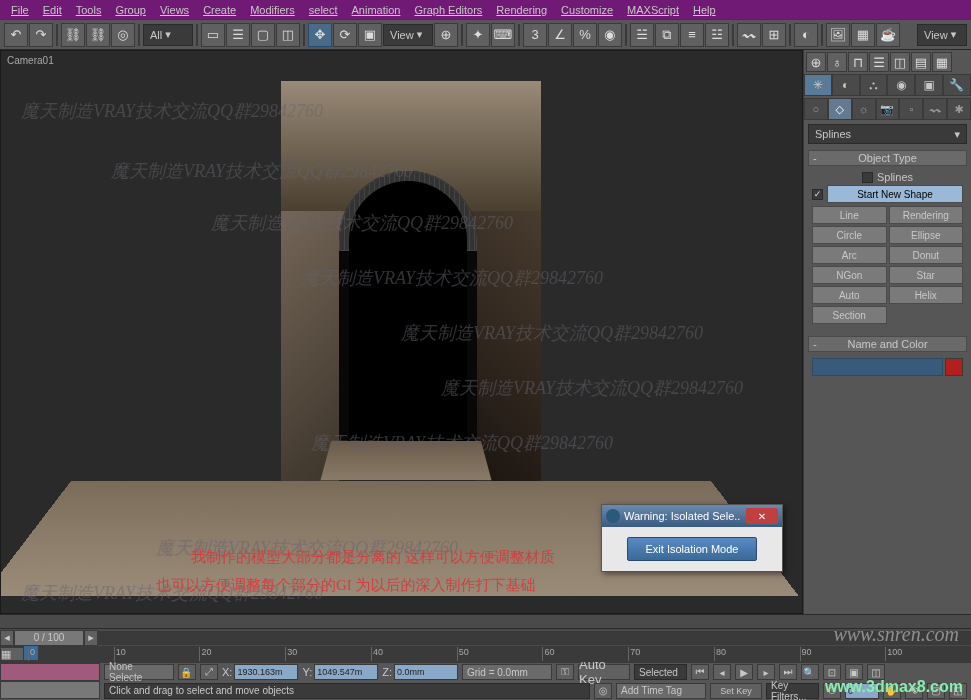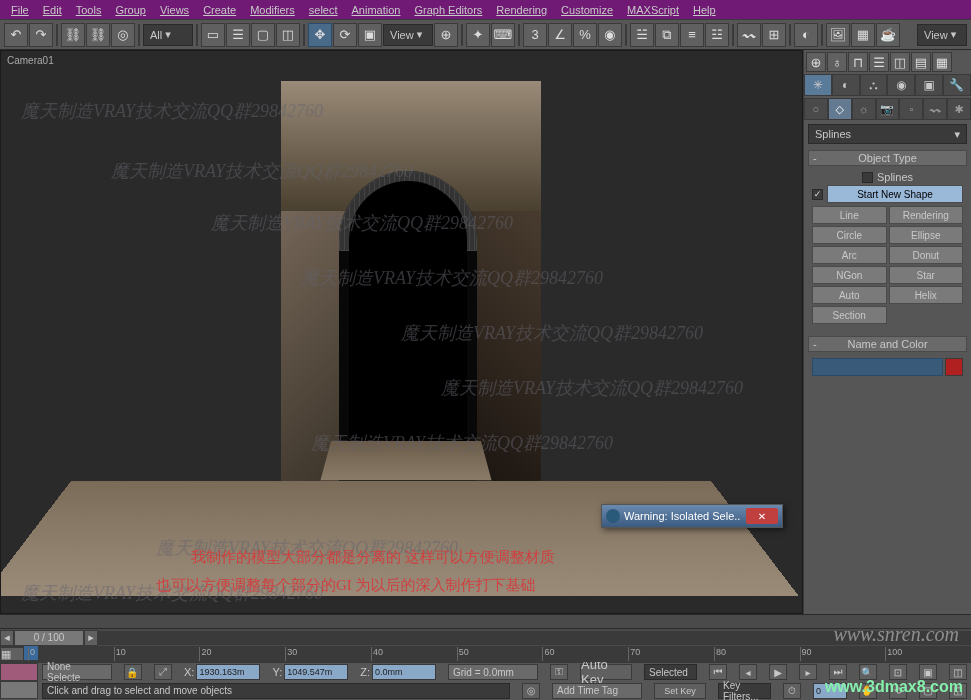--- a/index.html
+++ b/index.html
@@ -76,21 +76,21 @@
 .trackbar .tick { flex:1; border-left:1px solid #666; font-size:9px; color:#aaa; padding-left:1px; }
 .trackbar .marker { position:absolute; left:24px; top:0; width:14px; height:14px; background:#3a6a9a; }
 .scroll-h { height:14px; background:#4a4a4a; border-top:1px solid #2a2a2a; }
 
 
 .status { height:38px; background:#565656; display:flex; border-top:1px solid #3a3a3a; }
 .status-left { width:100px; display:flex; flex-direction:column; }
 .status-left .sw { height:18px; background:#a05a7a; border:1px solid #3a3a3a; }
 .status-left .sw2 { height:18px; background:#787878; border:1px solid #3a3a3a; }
 .status-mid { flex:1; display:flex; flex-direction:column; }
-.status-row { display:flex; align-items:center; height:19px; gap:12px; padding:0 4px; }
+.status-row { display:flex; align-items:center; height:19px; gap:4px; padding:0 4px; }
 .coord { display:flex; align-items:center; gap:2px; }
 .coord-field { width:64px; height:16px; background:#8aa8c8; border:1px solid #3a3a3a; padding:0 2px; font-size:9px; color:#222; display:flex; align-items:center; }
 .readonly { width:70px; height:16px; background:#6a6a6a; border:1px solid #3a3a3a; padding:0 4px; font-size:10px; display:flex; align-items:center; }
 .prompt { flex:1; height:16px; background:#3a3a3a; border:1px solid #2a2a2a; padding:0 4px; font-size:10px; display:flex; align-items:center; }
 .ibtn { width:18px; height:16px; background:#606060; border:1px solid #3a3a3a; display:flex; align-items:center; justify-content:center; font-size:10px; }
 .anim-sel { width:53px; height:16px; background:#3a3a3a; border:1px solid #2a2a2a; font-size:10px; display:flex; align-items:center; padding:0 4px; }
 
 .url1 { position:absolute; right:12px; bottom:54px; color:rgba(200,200,200,0.6); font-size:20px; font-style:italic; font-family:serif; }
 .url2 { position:absolute; right:8px; bottom:4px; color:#86efac; font-size:16px; font-weight:bold; }
 </style>
@@ -184,20 +184,23 @@
     <div class="wm" style="top:530px;left:20px">魔天制造VRAY技术交流QQ群29842760</div>
 
     <div class="caption" style="top:497px;left:190px">我制作的模型大部分都是分离的   这样可以方便调整材质</div>
     <div class="caption" style="top:525px;left:155px">也可以方便调整每个部分的GI   为以后的深入制作打下基础</div>
 
     <div class="dialog">
       <div class="dlg-title">
         <div class="icn"></div>
         <span>Warning: Isolated Sele..</span>
         <div class="dlg-close">✕</div>
+      </div>
+      <div class="dlg-body">
+        <div class="dlg-btn">Exit Isolation Mode</div>
       </div>
     </div>
   </div>
 
   <div class="cmdpanel">
     <div style="display:flex;gap:1px;padding:2px;">
       <div class="tbtn" style="width:20px;height:20px">⊕</div>
       <div class="tbtn" style="width:20px;height:20px">♁</div>
       <div class="tbtn" style="width:20px;height:20px">⊓</div>
       <div class="tbtn" style="width:20px;height:20px">☰</div>

